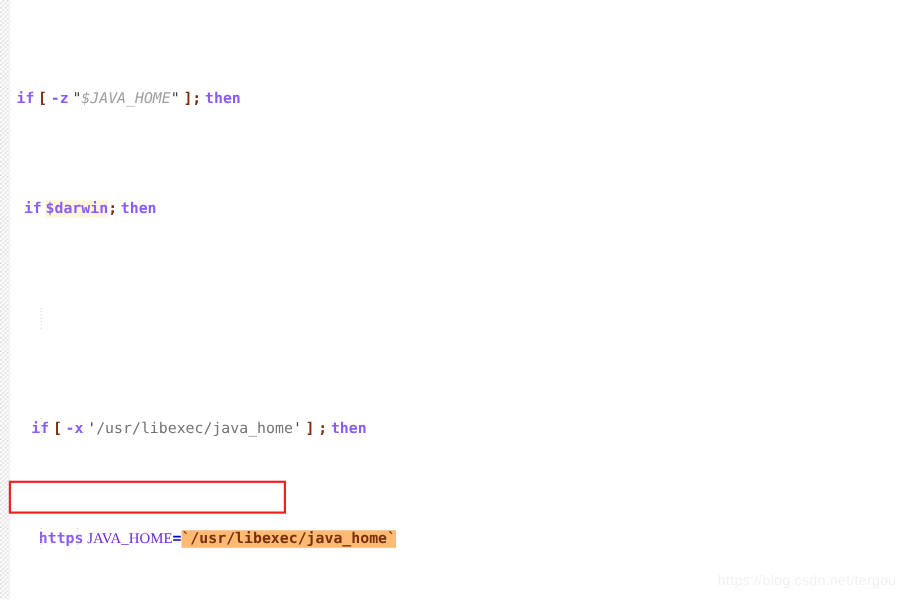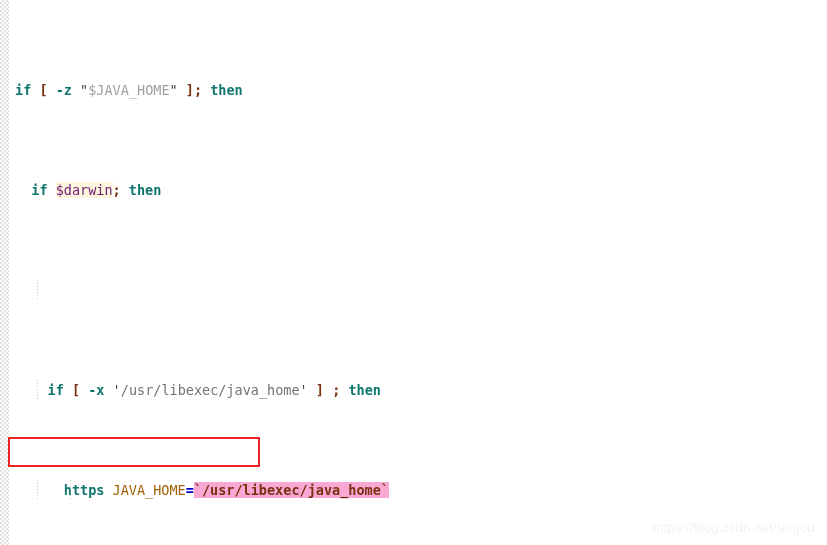--- a/index.html
+++ b/index.html
@@ -65,29 +65,29 @@
     top: 0;
     width: 1px;
     height: 20px;
     background-image: linear-gradient(to bottom, #bdbdbd 0, #bdbdbd 1px, transparent 1px, transparent 3px);
     background-size: 1px 3px;
     background-repeat: repeat-y;
     opacity: 0.85;
   }
 
   
-  .kw   { color: #0f766e; font-weight: bold; }         
-  .ident{ color: #a16207; }                            
+  .kw   { color: #8b5cf6; font-weight: bold; }         
+  .ident{ color: #6d28d9; font-family: Liberation Serif, serif; }                            
   .op   { color: #0000cc; font-weight: bold; }         
   .punct{ color: #7a2f10; font-weight: bold; }         
-  .str  { color: #a0a0a0; }                            
+  .str  { color: #a0a0a0; font-style: italic; }                            
   .quote{ color: #404040; }                            
   .sq   { color: #737373; }                            
-  .var  { color: #701a75; font-weight: normal; background: #fdf6dd; } 
-  .bq   { color: #7a2f10; font-weight: bold; background: #f9a8d4; }       
+  .var  { color: #8b5cf6; font-weight: bold; background: #fdf6dd; } 
+  .bq   { color: #7a2f10; font-weight: bold; background: #fdba74; }       
 
   
   .annot-box {
     position: absolute;
     border: 2px solid #ee2222;
     pointer-events: none;
     z-index: 20;
   }
 
   .watermark {

